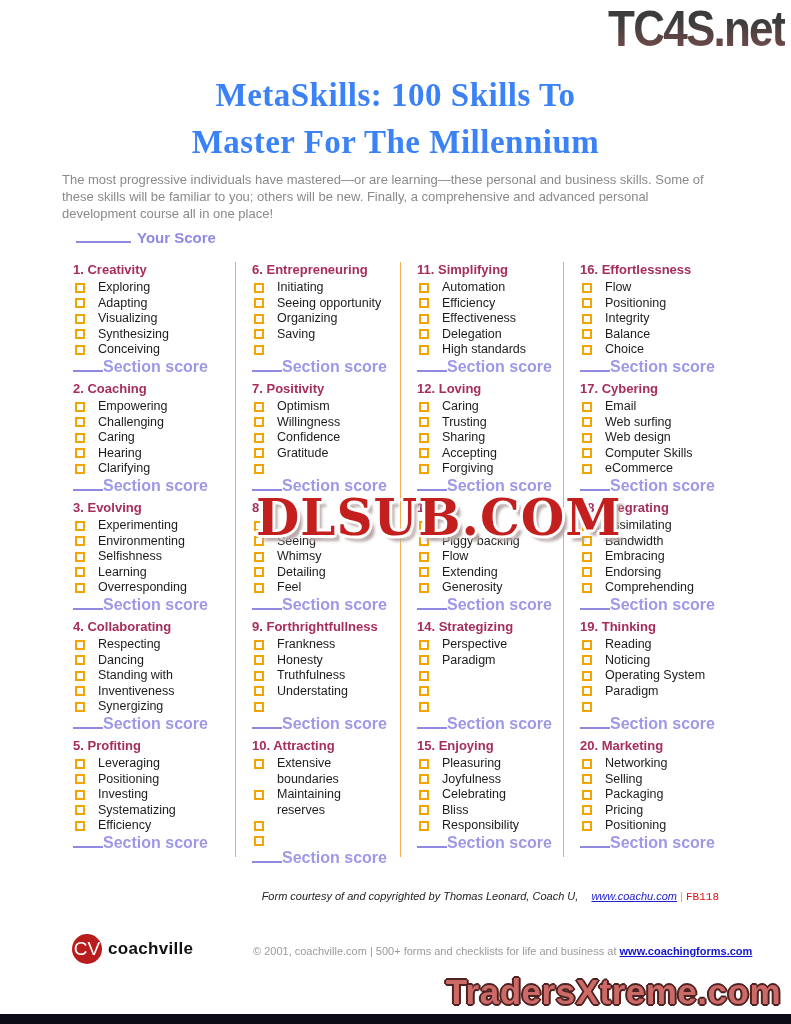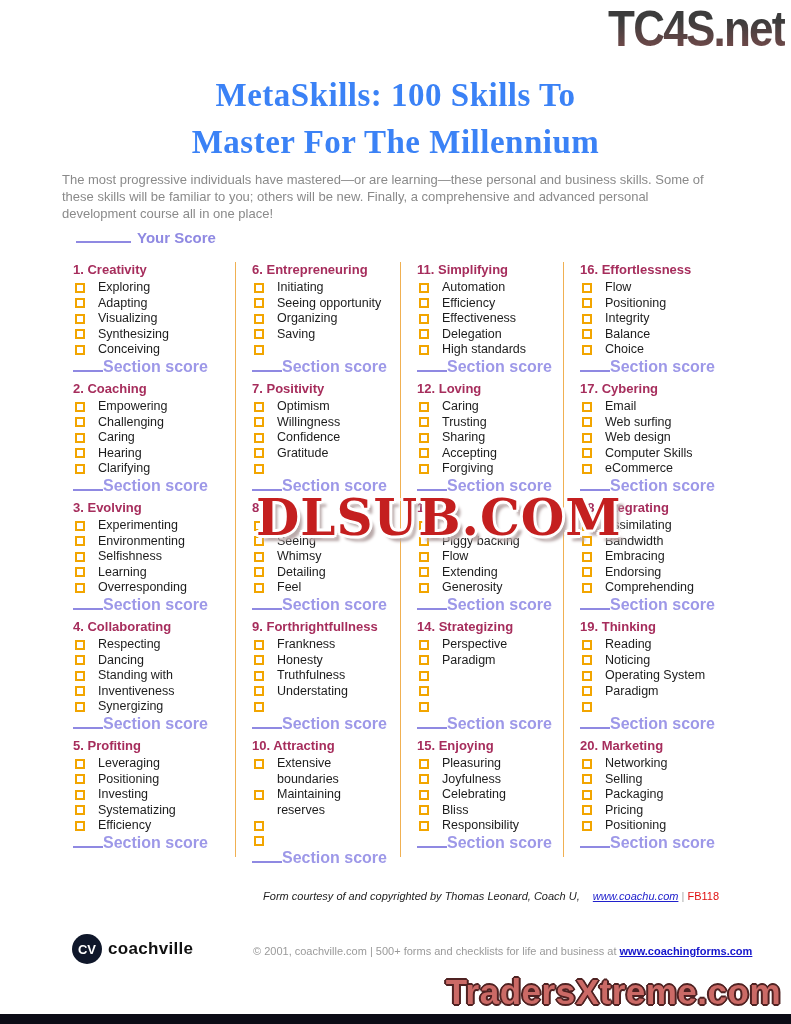--- a/index.html
+++ b/index.html
@@ -37,25 +37,25 @@
     border:2px solid #f2a500; background:#fff;
   }
   .score-line { margin-top:1px; font-size:16px; line-height:16px; }
   .score-blank { display:inline-block; width:30px; height:11px; border-bottom:2px solid #8f89e2; }
   .score-text { color:#9d98e8; font-weight:bold; }
 
   
   .credit { position:absolute; top:890px; right:72px; font-size:11px; font-style:italic; color:#222; }
   .credit a { color:#2020cc;margin-left:10px; }
   .credit .sep { color:#aaaaaa; font-style:normal; }
-  .credit .code { color:#e01010; font-style:normal; }
+  .credit .code { color:#e01010; font-style:normal;font-family:Liberation Mono, monospace; }
   .logo { position:absolute; top:934px; left:72px; display:flex; align-items:center; }
   .logo-circle {
-    width:30px; height:30px; border-radius:50%; background:#0f172a;
-    color:#fff; font-weight:bold; font-size:13px; display:flex; align-items:center; justify-content:center;
+    width:30px; height:30px; border-radius:50%; background:#b91c1c;
+    color:#fff; font-weight:normal; font-size:19px; display:flex; align-items:center; justify-content:center;
   }
   .logo-name { margin-left:6px; font-weight:bold; font-size:17px; color:#111; letter-spacing:.3px; }
   .copyright { position:absolute; top:945px; left:253px; font-size:11px; color:#9a9a9a; }
   .copyright a { color:#1515cc; font-weight:bold; }
 
   
   .wm-tc4s {
     position:absolute; top:0px; right:6px;
     font-size:50px; font-weight:bold; letter-spacing:-2px;
     transform:scaleX(.88); transform-origin:right top;

